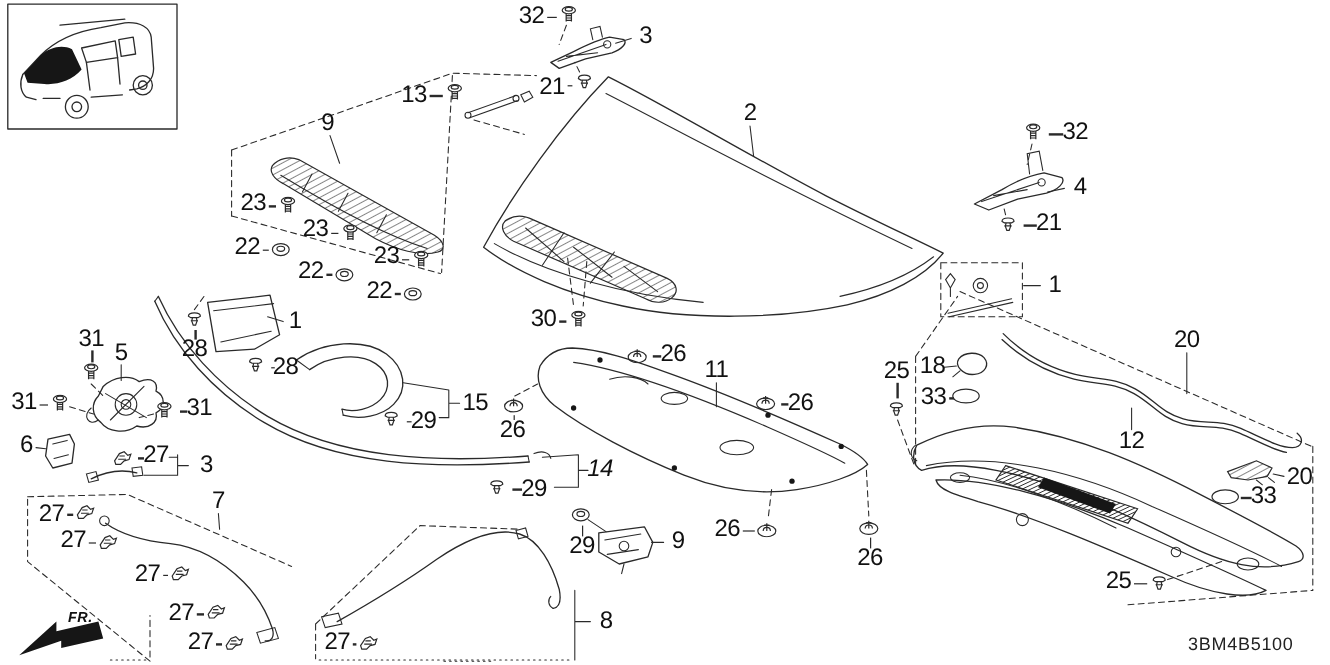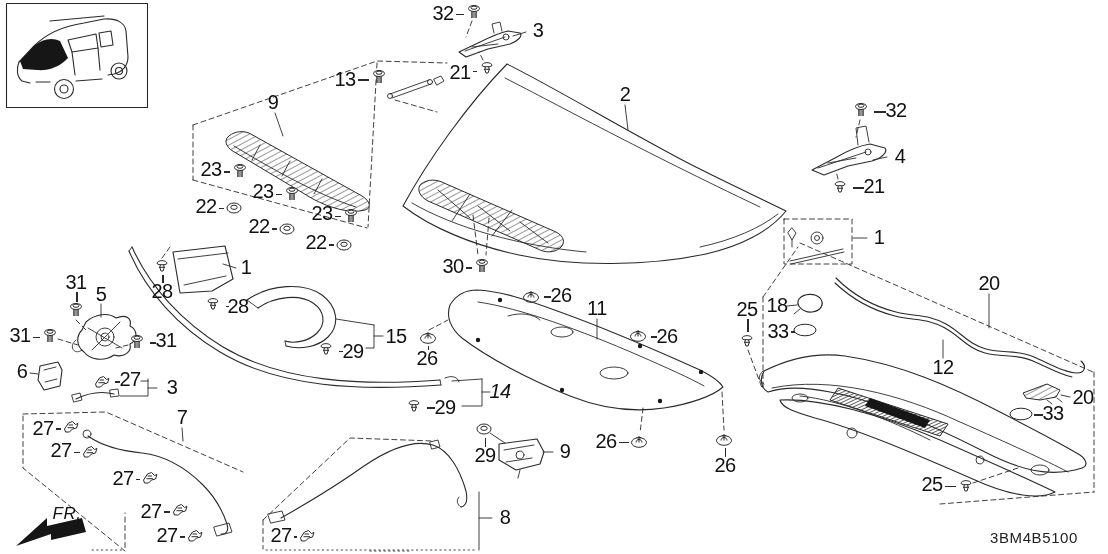--- a/index.html
+++ b/index.html
@@ -11,22 +11,22 @@
   .dash{stroke-dasharray:5 3.5;}
   .dot{stroke-dasharray:1.3 3.4;}
   .fillk{fill:#161616;stroke:none;}
   .hatch{fill:url(#hx);stroke:#2a2a2a;stroke-width:1;}
   .hatch2{fill:url(#hx2);stroke:#2a2a2a;stroke-width:1;}
   .callout-num{position:absolute;transform:translate(-50%,-55%);font-size:20px;line-height:1;
                letter-spacing:-0.5px;white-space:nowrap;}
   .callout-icon{position:absolute;transform:translate(-50%,-50%);}
   .callout-icon svg{position:static;display:block;}
   .conn{position:absolute;background:#2a2a2a;}
-  .fr-label{position:absolute;transform:translate(-50%,-50%);font-style:italic;font-weight:normal;
-            font-size:17px;letter-spacing:0.5px;}
+  .fr-label{position:absolute;transform:translate(-50%,-50%);font-style:italic;font-weight:bold;
+            font-size:12px;letter-spacing:0.5px;}
   .part-code{position:absolute;transform:translate(-50%,-50%);font-size:15px;letter-spacing:0.6px;
              color:#222;}
 </style>
 </head>
 <body>
 
 <div class="stage">
 
 <svg width="1108" height="554" viewBox="0 0 1108 554">
   <defs>

